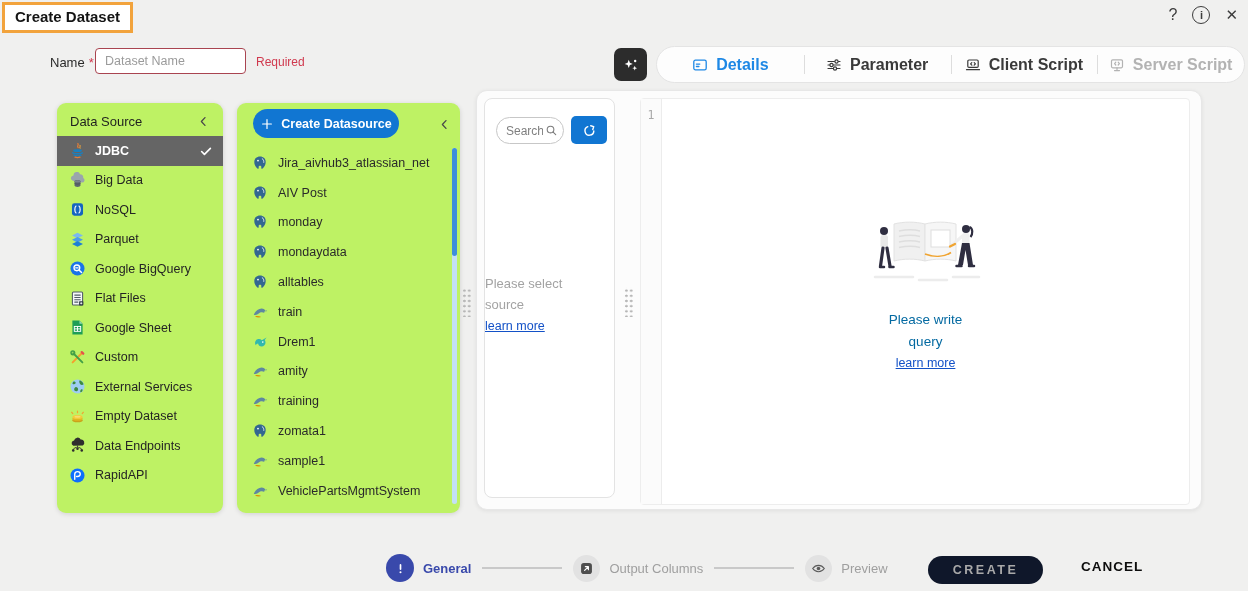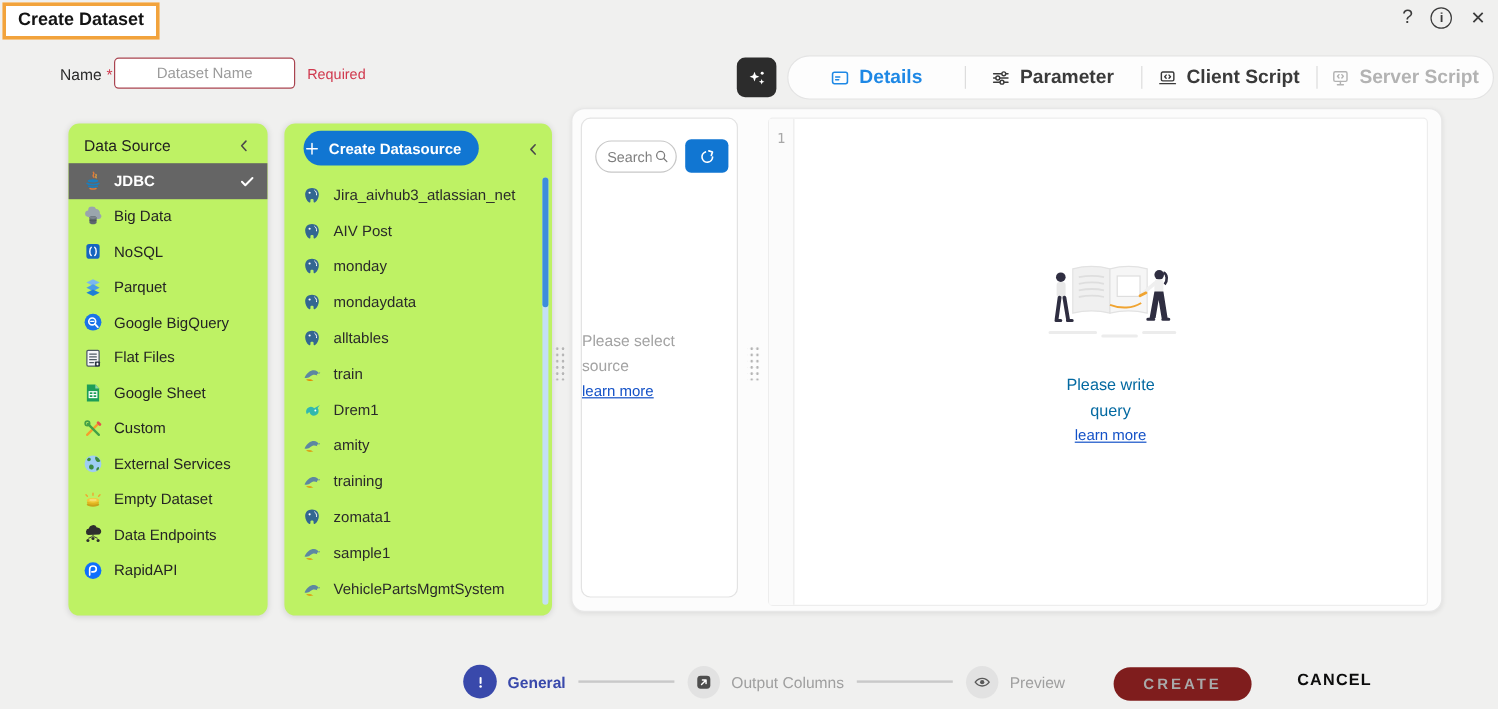--- a/index.html
+++ b/index.html
@@ -30,21 +30,20 @@
   .close-glyph { font-size: 15px; cursor: pointer; }
 
   
   .name-label { position: absolute; left: 50px; top: 55px; font-size: 13px; color: #2a2a2a; }
   .req-star { color: var(--red); margin-left: 4px; }
   .name-input {
     position: absolute; left: 95px; top: 48px; width: 151px; height: 26px;
     border: 1px solid var(--inputred); border-radius: 4px; background: #fff;
     padding: 0 9px; font-size: 12.5px; color: #333; outline: none;
     font-family: "Liberation Sans", sans-serif;
-    text-align: center;
   }
   .name-input::placeholder { color: #9b9b9b; }
   .required-hint { position: absolute; left: 256px; top: 55px; font-size: 12px; color: var(--red); }
 
   
   .ai-button {
     position: absolute; left: 614px; top: 48px; width: 33px; height: 33px;
     background: #2c2c2c; border: none; border-radius: 7px;
     display: flex; align-items: center; justify-content: center; cursor: pointer;
   }
@@ -73,21 +72,21 @@
   .ds-item { display: flex; align-items: center; gap: 9px; height: 29.5px; padding: 0 10px 0 12px; font-size: 12.5px; color: #242424; cursor: pointer; }
   .ds-item .icon-slot { width: 17px; height: 17px; }
   .ds-item.selected { background: var(--selbg); color: #fff; font-weight: 600; }
   .ds-item .check { margin-left: auto; width: 14px; height: 14px; }
 
   
   #connections { left: 237px; top: 103px; width: 223px; height: 410px; overflow: hidden; }
   .create-ds-btn {
     position: absolute; left: 16px; top: 6px; width: 146px; height: 29px;
     background: var(--accent); color: #fff; border: none; border-radius: 15px;
-    font-size: 12.5px; font-weight: 700; display: flex; align-items: center; justify-content: flex-start;
+    font-size: 12.5px; font-weight: 700; display: flex; align-items: center; justify-content: center;
     gap: 7px; cursor: pointer; font-family: "Liberation Sans", sans-serif;
   }
   .create-ds-btn .icon-slot { width: 14px; height: 14px; }
   .conn-chev { position: absolute; right: 9px; top: 15px; }
   .conn-list { position: absolute; top: 45px; left: 0; right: 12px; bottom: 4px; overflow: hidden; }
   .conn-item { display: flex; align-items: center; gap: 10px; height: 29.8px; padding-left: 15px; font-size: 12.5px; color: #2a2a2a; cursor: pointer; }
   .conn-item .icon-slot { width: 16px; height: 16px; }
   .scroll-track { position: absolute; right: 3px; top: 45px; bottom: 9px; width: 5px; background: var(--sbtrack); border-radius: 3px; }
   .scroll-thumb { position: absolute; top: 0; left: 0; right: 0; height: 108px; background: var(--sbthumb); border-radius: 3px; cursor: grab; }
 
@@ -150,21 +149,21 @@
   }
   .step-circle .icon-wrap, .step-circle svg { width: 15px; height: 15px; display: block; }
   .step.active .step-circle { width: 28px; height: 28px; background: var(--indigo); }
   .step-label { font-size: 13px; color: #9f9f9f; }
   .step.active .step-label { color: var(--indigo); font-weight: 700; }
   .step-line { width: 80px; height: 2px; background: #c9c9c9; margin: 0 11px; }
 
   
   .create-btn {
     position: absolute; left: 928px; top: 556px; width: 115px; height: 28px;
-    border: none; border-radius: 14px; background: #7f1d1d; color: #a9a9a9;
+    border: none; border-radius: 14px; background: #0f172a; color: #a9a9a9;
     font-weight: 700; font-size: 12.5px; letter-spacing: 2.5px;
     font-family: "Liberation Sans", sans-serif; cursor: default;
   }
   .cancel-btn {
     position: absolute; left: 1081px; top: 559px; background: none; border: none;
     font-weight: 700; font-size: 13.5px; letter-spacing: 1px; color: #0d0d0d;
     font-family: "Liberation Sans", sans-serif; cursor: pointer;
   }
 </style>
 </head>

